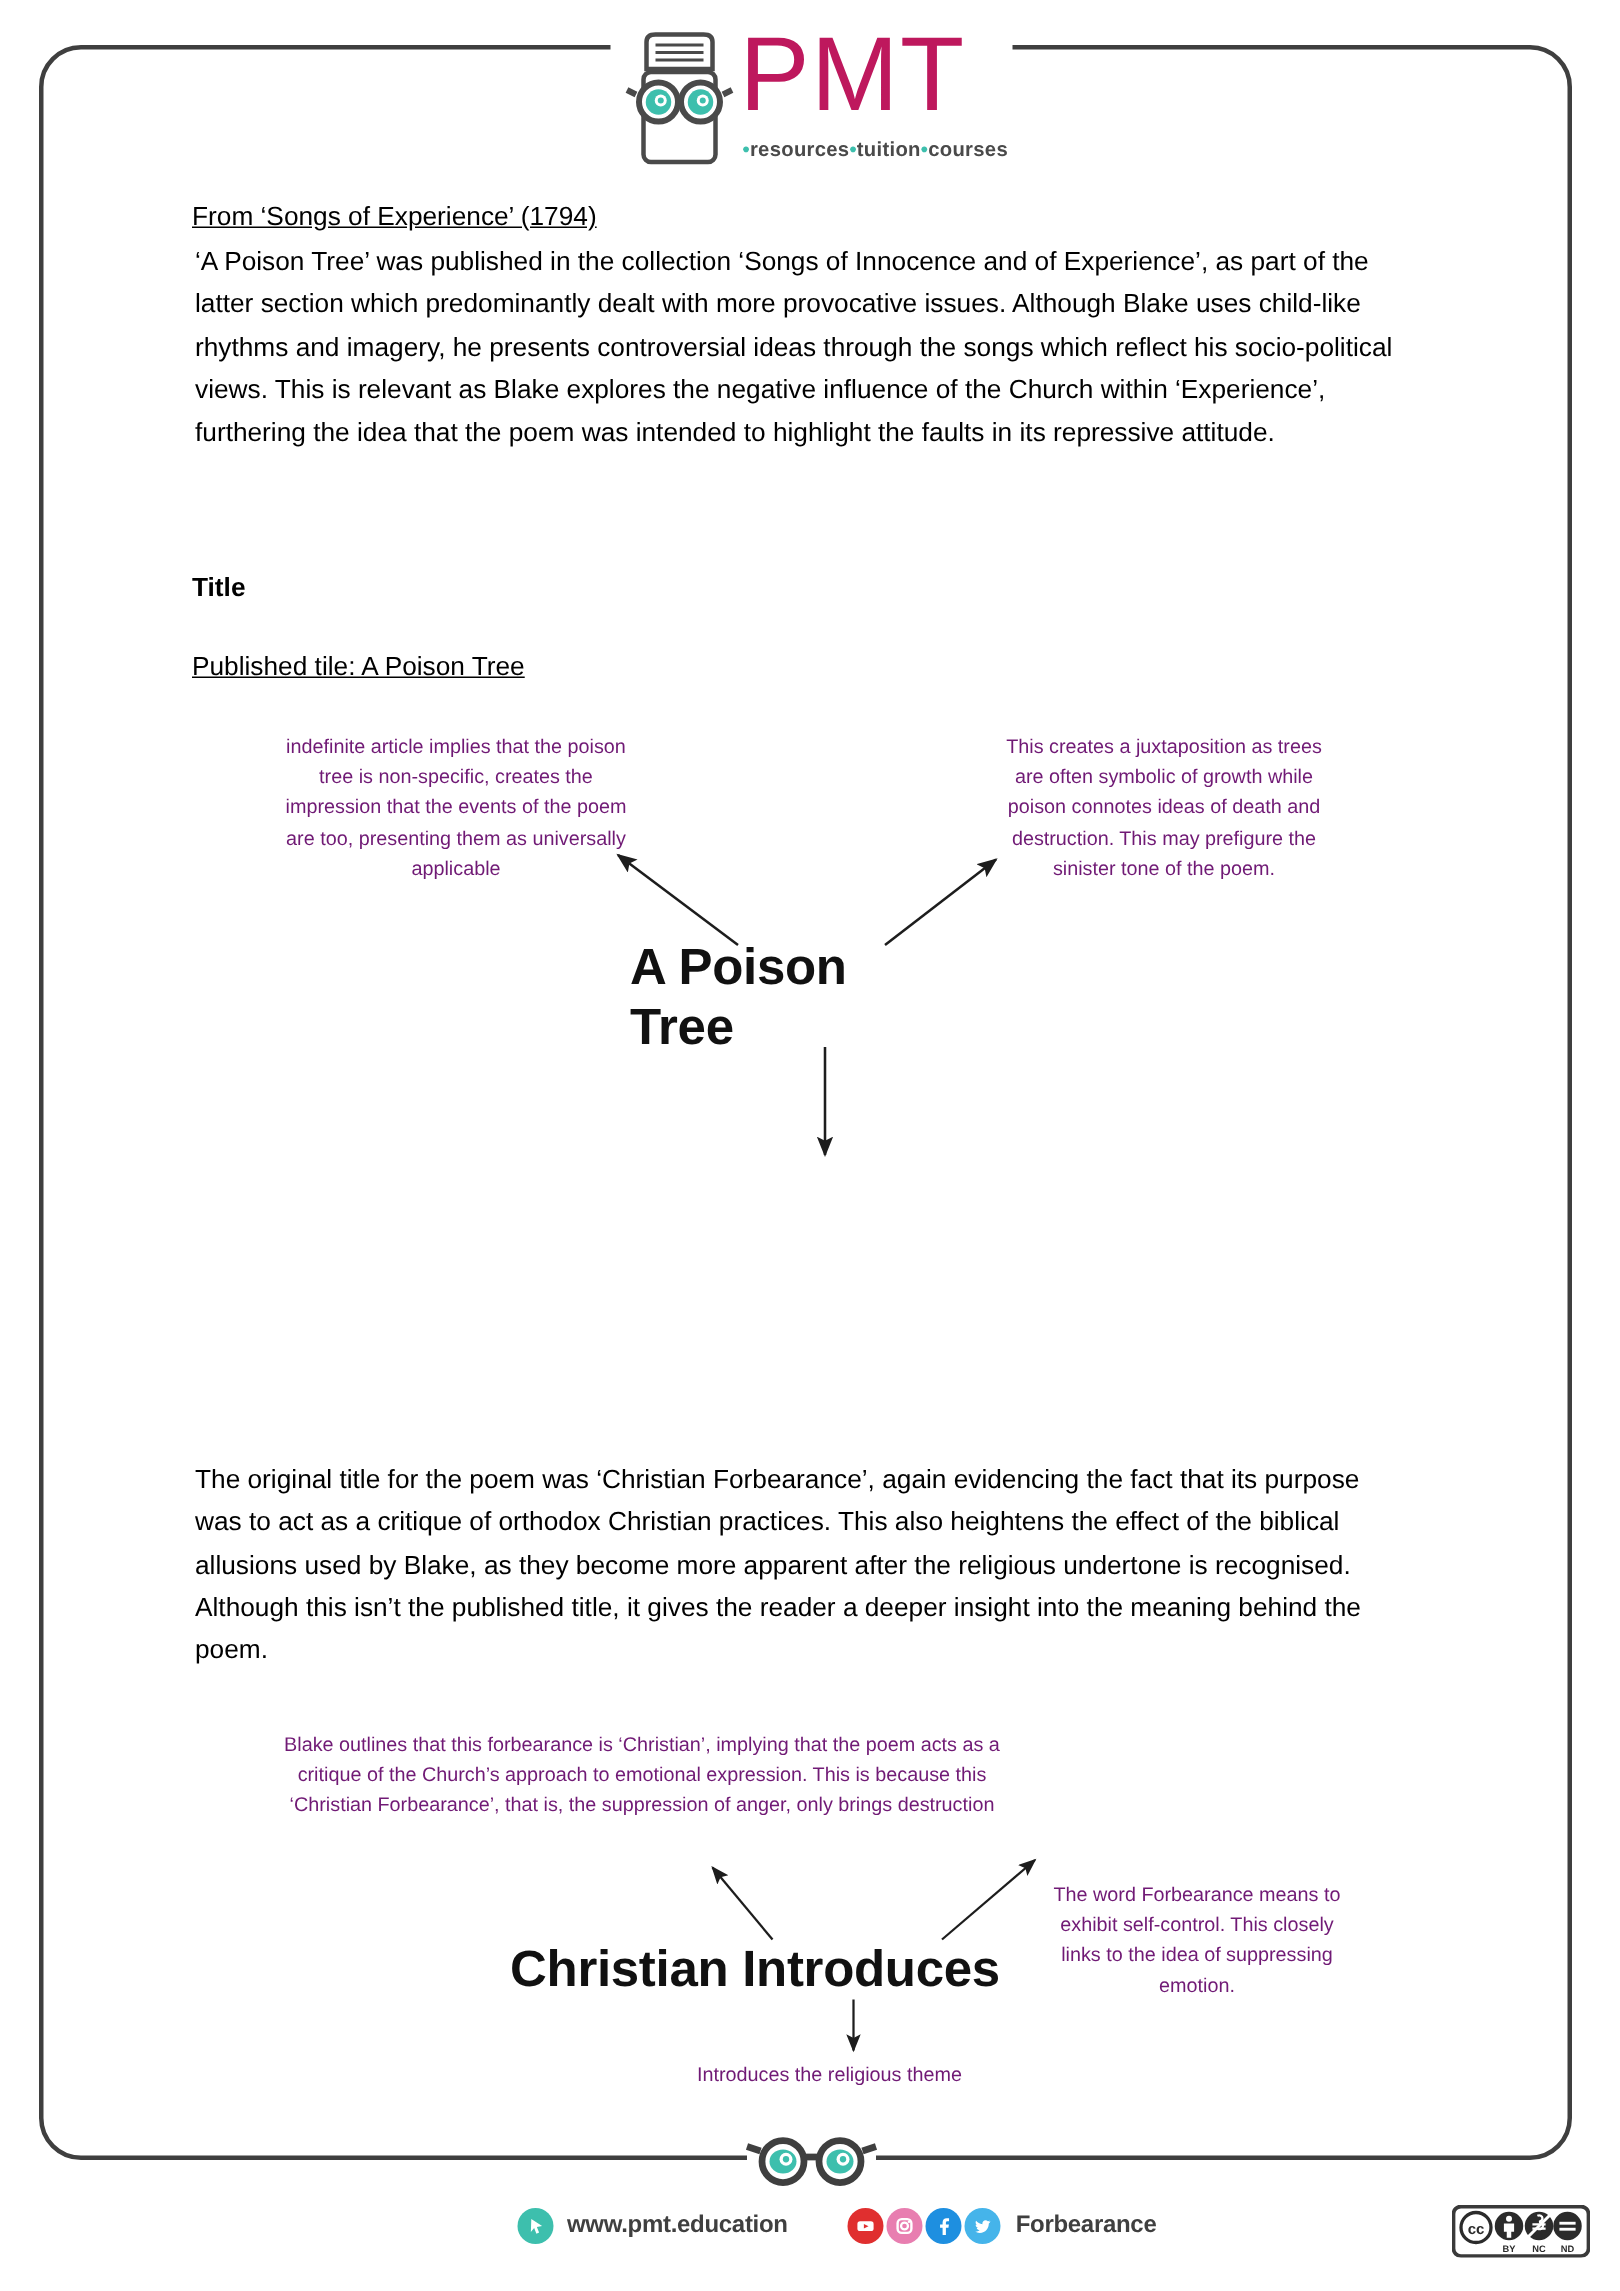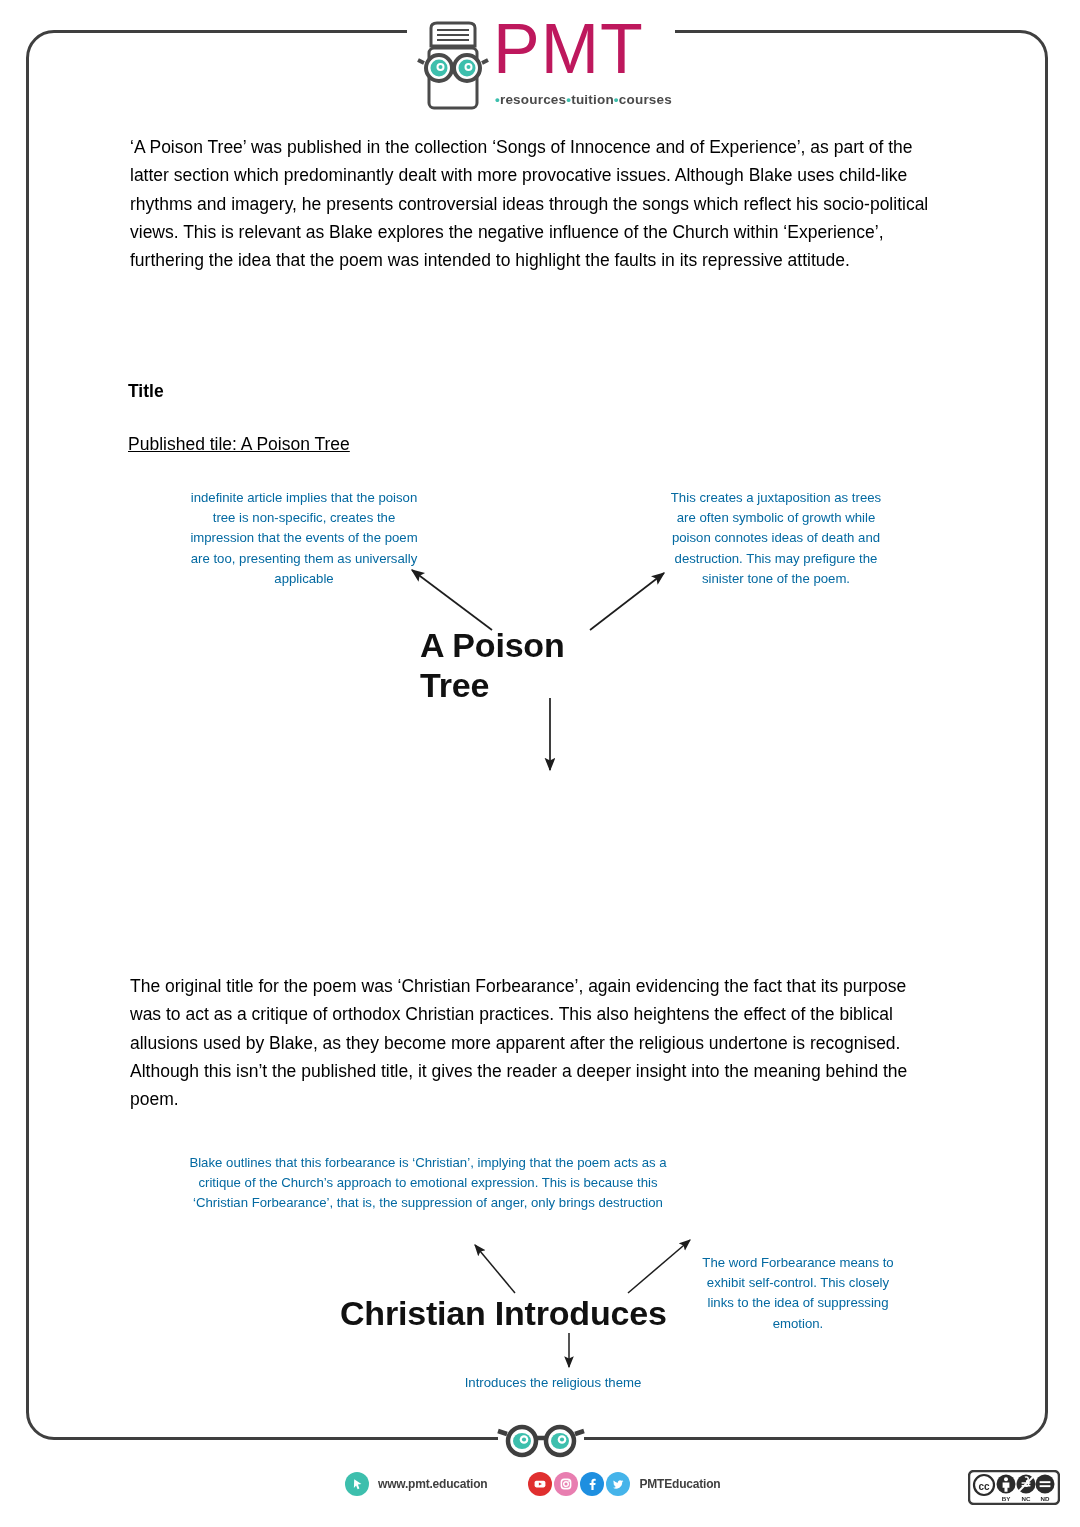--- a/index.html
+++ b/index.html
@@ -99,21 +99,21 @@
   .block-title-head { position: absolute; left: 128px; top: 381px; }
   .block-pub { position: absolute; left: 128px; top: 431px; }
   .block-draft { position: absolute; left: 128px; top: 970px; width: 816px; }
 
   
   .diagram { position: absolute; }
   .ann {
     position: absolute;
     font-size: 13.2px;
     line-height: 1.53;
-    color: #0369a1;
+    color: #701a75;
     text-align: center;
   }
   .centre-term {
     position: absolute;
     font-size: 34px;
     font-weight: bold;
     color: #111111;
     text-align: left;
     line-height: 1.18;
     letter-spacing: -.2px;
@@ -141,21 +141,21 @@
     display: flex;
     align-items: center;
     gap: 0;
   }
   .badge-circle {
     width: 24px; height: 24px; border-radius: 50%;
     display: inline-flex; align-items: center; justify-content: center;
     flex: none;
   }
   .footer-label {
-    font-size: 12px;
+    font-size: 16px;
     font-weight: bold;
     color: #3f3f3f;
     letter-spacing: -.2px;
     white-space: nowrap;
   }
   .social-strip { display: flex; align-items: center; gap: 2px; }
 
   
   .cc {
     position: absolute;
@@ -198,20 +198,21 @@
       <circle cx="25.5" cy="49" r="2" fill="#3dbfad"></circle>
       <circle cx="53.5" cy="49" r="2" fill="#3dbfad"></circle>
     </svg>
     <div class="logo-text">PMT</div>
     <div class="logo-tag">
       <span class="dot">•</span><span>resources</span><span class="dot">•</span><span>tuition</span><span class="dot">•</span><span>courses</span>
     </div>
   </div>
 
   <div class="block-intro">
+    <p class="u-head">From ‘Songs of Experience’ (1794)</p>
     <p class="para">‘A Poison Tree’ was published in the collection ‘Songs of Innocence and of Experience’, as part of the latter section which predominantly dealt with more provocative issues. Although Blake uses child-like rhythms and imagery, he presents controversial ideas through the songs which reflect his socio-political views. This is relevant as Blake explores the negative influence of the Church within ‘Experience’, furthering the idea that the poem was intended to highlight the faults in its repressive attitude.</p>
   </div>
 
   <div class="block-title-head">
     <p class="sec-title">Title</p>
   </div>
 
   <div class="block-pub">
     <p class="u-head">Published tile: A Poison Tree</p>
   </div>
@@ -316,21 +317,21 @@
           <svg width="14" height="14" viewBox="0 0 14 14">
             <path d="M8.6 13 V8.1 h1.7 l0.3 -2.1 H8.6 V4.8 c0 -0.6 0.2 -1 1.1 -1 h1 V1.9 C10.4 1.85 9.8 1.8 9.1 1.8 c-1.6 0 -2.7 1 -2.7 2.8 v1.4 H4.7 l0 2.1 h1.7 V13 z" fill="#ffffff"></path>
           </svg>
         </span>
         <span class="badge-circle" style="background:#45b4ea;">
           <svg width="14" height="14" viewBox="0 0 14 14">
             <path d="M12.2 4.0 c-0.4 0.2 -0.8 0.3 -1.2 0.4 c0.4 -0.25 0.7 -0.65 0.85 -1.1 c-0.4 0.25 -0.85 0.43 -1.3 0.52 c-0.38 -0.42 -0.93 -0.68 -1.53 -0.68 c-1.16 0 -2.1 0.96 -2.1 2.15 c0 0.17 0.02 0.33 0.05 0.49 C5.2 5.67 3.7 4.83 2.7 3.55 c-0.18 0.32 -0.28 0.69 -0.28 1.08 c0 0.75 0.37 1.41 0.93 1.79 c-0.34 -0.01 -0.66 -0.11 -0.94 -0.27 v0.03 c0 1.04 0.72 1.91 1.68 2.11 c-0.18 0.05 -0.36 0.08 -0.55 0.08 c-0.13 0 -0.27 -0.01 -0.39 -0.04 c0.27 0.86 1.05 1.48 1.97 1.5 c-0.72 0.58 -1.63 0.92 -2.62 0.92 c-0.17 0 -0.34 -0.01 -0.5 -0.03 c0.93 0.61 2.03 0.96 3.21 0.96 c3.86 0 6.0 -3.27 6.0 -6.1 c0 -0.09 0 -0.19 -0.01 -0.28 c0.42 -0.31 0.77 -0.69 1.05 -1.12 z" fill="#ffffff"></path>
           </svg>
         </span>
       </span>
-      <span class="footer-label" style="margin-left:10px;">PMTEducation</span>
+      <span class="footer-label" style="margin-left:10px;">Forbearance</span>
     </div>
   </div>
 
   <div class="cc">
     <svg width="92" height="35" viewBox="0 0 92 35">
       <rect x="1" y="1" width="90" height="33" rx="5" fill="#ffffff" stroke="#3a3a3a" stroke-width="2.5"></rect>
 
       <circle cx="16" cy="15" r="10" fill="none" stroke="#2b2b2b" stroke-width="2.2"></circle>
       <text x="16" y="19.5" font-family="Liberation Sans, sans-serif" font-size="10" font-weight="bold" fill="#2b2b2b" text-anchor="middle">cc</text>
 

